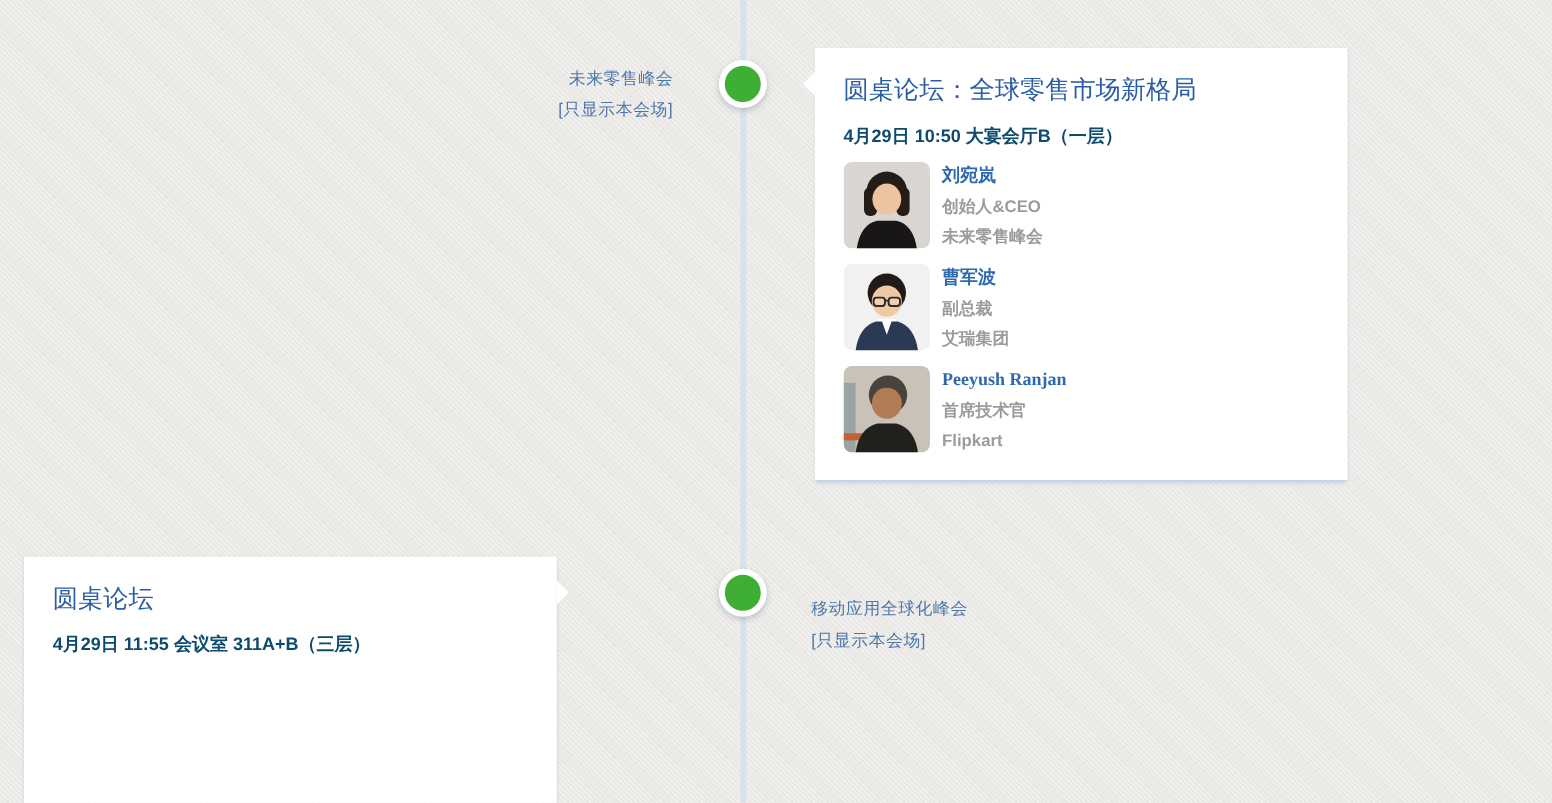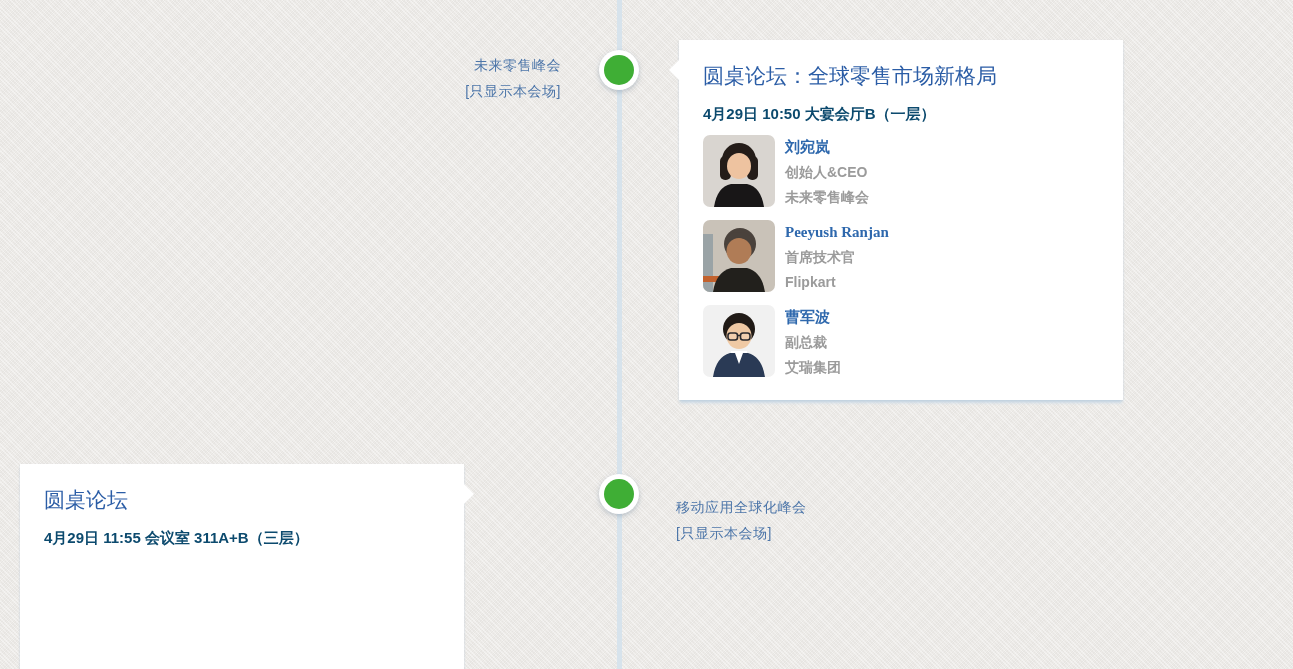--- a/index.html
+++ b/index.html
@@ -111,55 +111,55 @@
           <path class="shirt" d="M11 72 Q14 52 28 49 L44 49 Q58 52 61 72 Z"></path>
         </svg>
         <div class="speaker-info">
           <div class="sp-name"><a>刘宛岚</a></div>
           <div class="sp-role">创始人&amp;CEO</div>
           <div class="sp-org">未来零售峰会</div>
         </div>
       </div>
 
       <div class="speaker-row">
-        <svg class="avatar av1 no-glasses" viewBox="0 0 72 72">
-          <rect class="bg" width="72" height="72"></rect>
-          <rect x="0" y="14" width="10" height="58" fill="#9aa3a6"></rect>
-          <rect x="0" y="56" width="16" height="6" fill="#c2622e"></rect>
-          <circle class="hair" cx="37" cy="24" r="16"></circle>
-          <ellipse class="skin" cx="36" cy="31" rx="12.5" ry="13"></ellipse>
-          <path class="hair" d="M22 28 Q22 12 36 12 Q51 12 51 30 L48 22 Q42 17 30 18 Q24 20 22 28 Z"></path>
-          <g class="glasses"></g>
-          <path class="shirt" d="M10 72 Q13 52 28 48 L44 48 Q59 52 62 72 Z"></path>
-        </svg>
-        <div class="speaker-info">
-          <div class="sp-name"><a>Peeyush Ranjan</a></div>
-          <div class="sp-role">首席技术官</div>
-          <div class="sp-org">Flipkart</div>
-        </div>
-      </div>
-
-      <div class="speaker-row">
         <svg class="avatar av2" viewBox="0 0 72 72">
           <rect class="bg" width="72" height="72"></rect>
           <circle class="hair" cx="36" cy="24" r="16"></circle>
           <ellipse class="skin" cx="36" cy="31" rx="12.5" ry="13"></ellipse>
           <path class="hair" d="M21 27 Q22 11 36 11 Q50 11 51 27 L48 21 Q42 16 30 17 Q23 19 21 27 Z"></path>
           <g class="glasses">
             <rect x="25" y="28" width="9.5" height="7" rx="2.5"></rect>
             <rect x="37.5" y="28" width="9.5" height="7" rx="2.5"></rect>
             <line x1="34.5" y1="30.5" x2="37.5" y2="30.5"></line>
           </g>
           <path d="M28 49 L36 60 L44 49 L44 46 L28 46 Z" fill="#ffffff"></path>
           <path class="shirt" d="M10 72 Q13 52 27 48 L32 48 36 59 40 48 L45 48 Q59 52 62 72 Z"></path>
         </svg>
         <div class="speaker-info">
           <div class="sp-name"><a>曹军波</a></div>
           <div class="sp-role">副总裁</div>
           <div class="sp-org">艾瑞集团</div>
+        </div>
+      </div>
+
+      <div class="speaker-row">
+        <svg class="avatar av1 no-glasses" viewBox="0 0 72 72">
+          <rect class="bg" width="72" height="72"></rect>
+          <rect x="0" y="14" width="10" height="58" fill="#9aa3a6"></rect>
+          <rect x="0" y="56" width="16" height="6" fill="#c2622e"></rect>
+          <circle class="hair" cx="37" cy="24" r="16"></circle>
+          <ellipse class="skin" cx="36" cy="31" rx="12.5" ry="13"></ellipse>
+          <path class="hair" d="M22 28 Q22 12 36 12 Q51 12 51 30 L48 22 Q42 17 30 18 Q24 20 22 28 Z"></path>
+          <g class="glasses"></g>
+          <path class="shirt" d="M10 72 Q13 52 28 48 L44 48 Q59 52 62 72 Z"></path>
+        </svg>
+        <div class="speaker-info">
+          <div class="sp-name"><a>Peeyush Ranjan</a></div>
+          <div class="sp-role">首席技术官</div>
+          <div class="sp-org">Flipkart</div>
         </div>
       </div>
 
     </div>
   </section>
 
   <div class="tl-dot" style="left:599px; top:474px;">
     <div class="dot-core"></div>
   </div>
 

